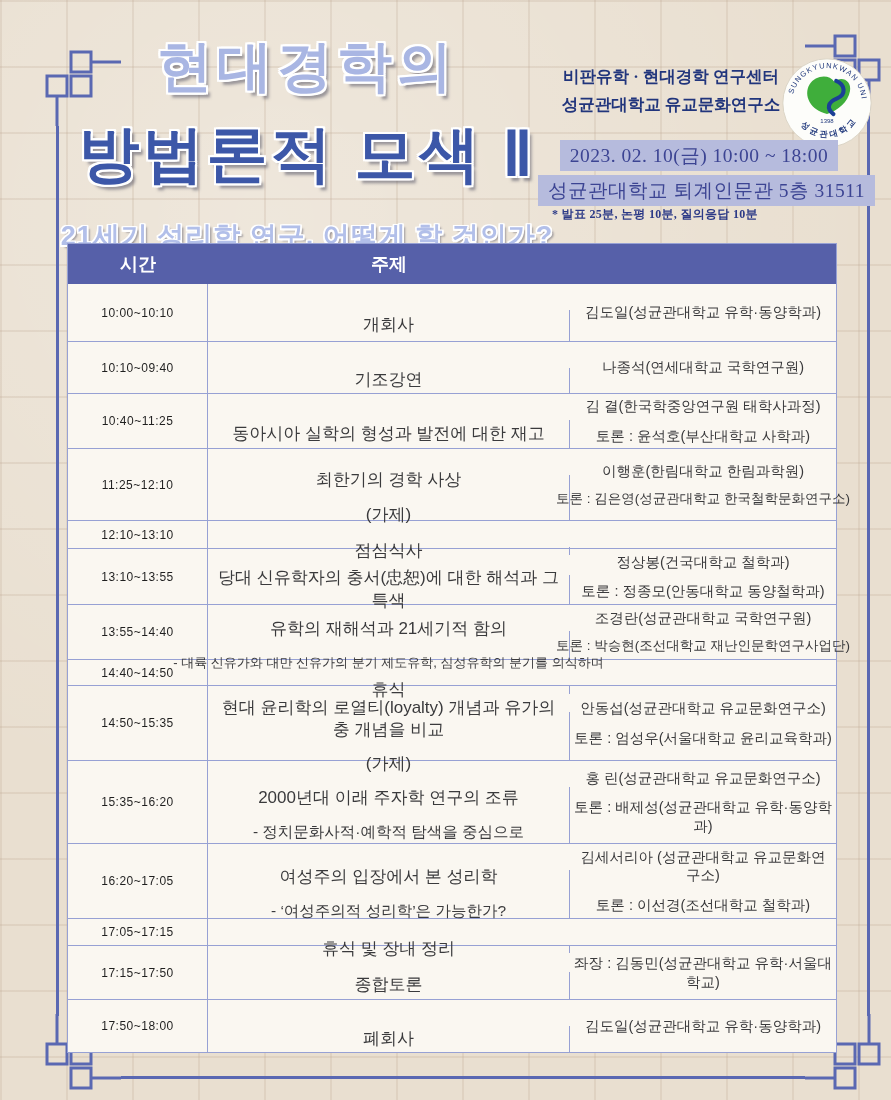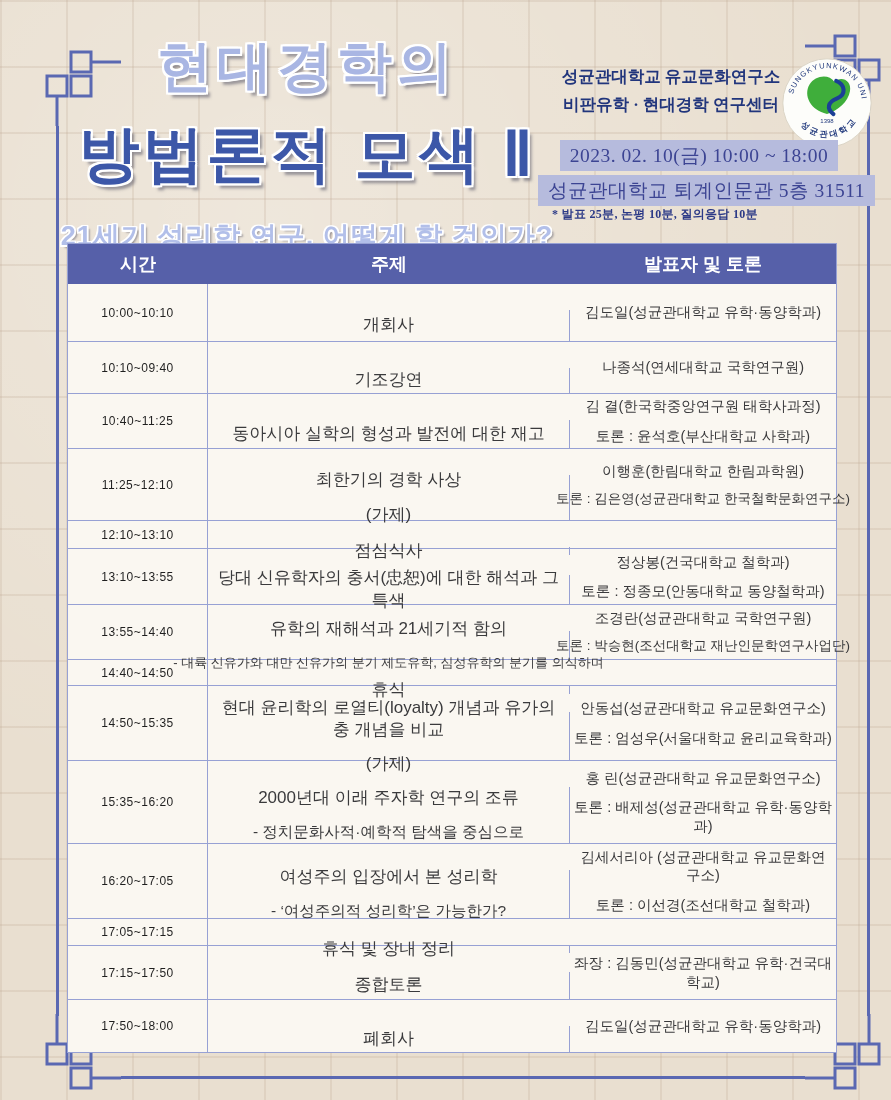--- a/index.html
+++ b/index.html
@@ -136,22 +136,22 @@
     </svg>
   </div>
 
   <div class="title-block">
     <div class="title1">현대경학의</div>
     <div class="title2">방법론적 모색 Ⅱ</div>
     <div class="subtitle">21세기 성리학 연구, 어떻게 할 것인가?</div>
   </div>
 
   <div class="org-text">
+    <div>비판유학 · 현대경학 연구센터</div>
     <div>성균관대학교 유교문화연구소</div>
-    <div>비판유학 · 현대경학 연구센터</div>
   </div>
 
   <div class="logo">
     <svg viewBox="0 0 100 100" width="92" height="92">
       <circle cx="50" cy="50" r="48" fill="#fdfdfa" stroke="#d9d2c3" stroke-width="1"></circle>
       <defs>
         <path id="arcTop" d="M50 50 m-38 0 a38 38 0 1 1 76 0"></path>
         <path id="arcBot" d="M50 50 m-37 0 a37 37 0 1 0 74 0"></path>
       </defs>
       <text font-size="8.2" fill="#223a7d" font-family="Liberation Sans, sans-serif" letter-spacing="1.2">
@@ -169,21 +169,20 @@
   <div class="chips">
     <span class="chip">2023. 02. 10(금) 10:00 ~ 18:00</span><br>
     <span class="chip">성균관대학교 퇴계인문관 5층 31511</span>
   </div>
   <div class="note">* 발표 25분, 논평 10분, 질의응답 10분</div>
 
   <div class="sched">
     <div class="thead">
       <div class="hc col-time">시간</div>
       <div class="hc col-topic">주제</div>
-      <div class="hc col-pres">발표자 및 토론</div>
     </div>
 
     <div class="trow h57" style="border-top:none">
       <div class="cell time">10:00~10:10</div>
       <div class="cell topic">
         <div class="tline">개회사</div>
       </div>
       <div class="cell pres">
         <div class="pline">김도일(성균관대학교 유학·동양학과)</div>
       </div>
@@ -304,21 +303,21 @@
       </div>
       <div class="cell pres"></div>
     </div>
 
     <div class="trow h54">
       <div class="cell time">17:15~17:50</div>
       <div class="cell topic">
         <div class="tline">종합토론</div>
       </div>
       <div class="cell pres">
-        <div class="pline">좌장 : 김동민(성균관대학교 유학·건국대학교)</div>
+        <div class="pline">좌장 : 김동민(성균관대학교 유학·서울대학교)</div>
       </div>
     </div>
 
     <div class="trow h53">
       <div class="cell time">17:50~18:00</div>
       <div class="cell topic">
         <div class="tline">폐회사</div>
       </div>
       <div class="cell pres">
         <div class="pline">김도일(성균관대학교 유학·동양학과)</div>

